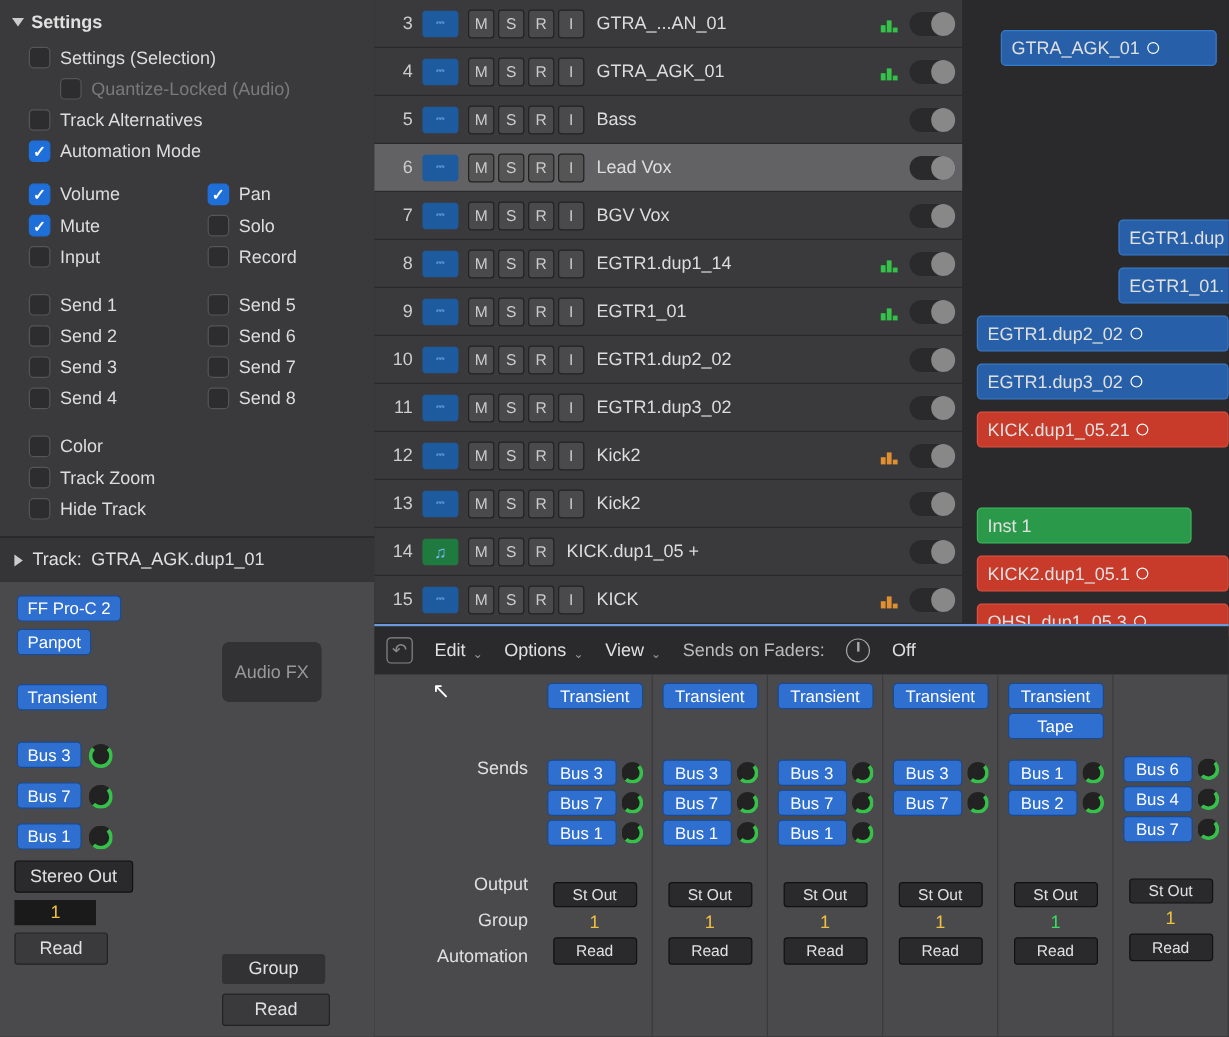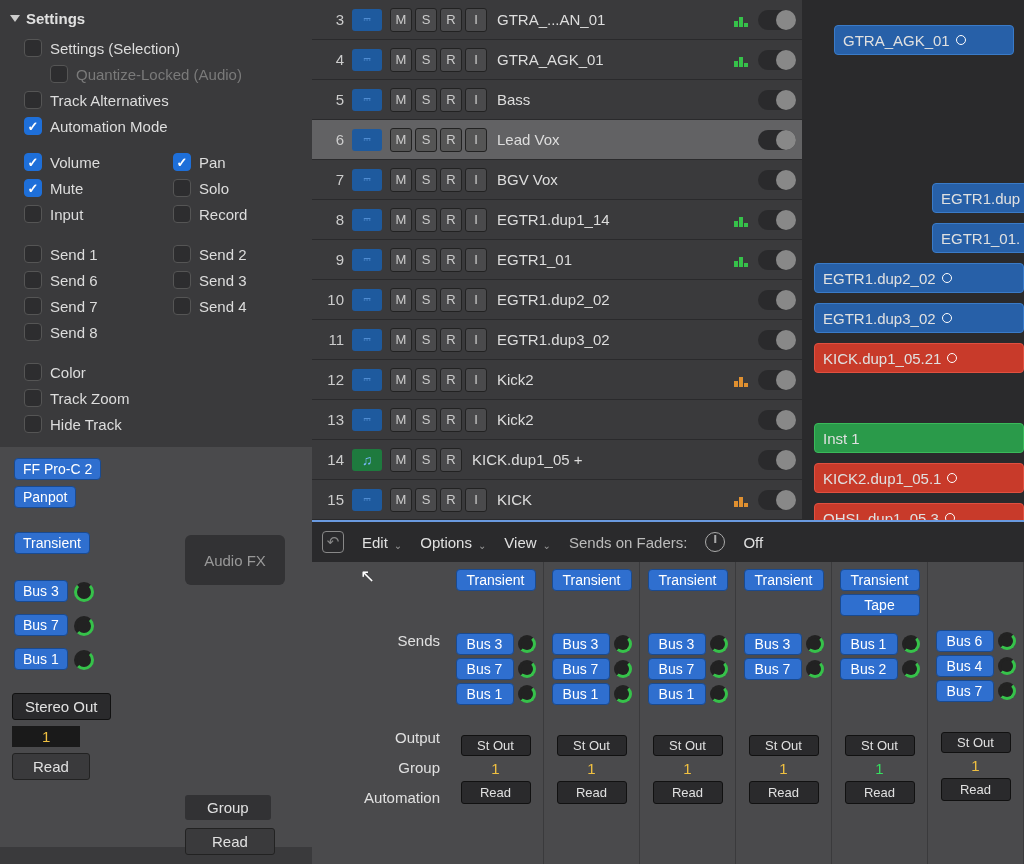--- a/index.html
+++ b/index.html
@@ -13,25 +13,25 @@
 .chk{width:18px;height:18px;border-radius:4px;background:#2d2d2f;border:1px solid #555;display:flex;align-items:center;justify-content:center;flex-shrink:0}
 .chk.on{background:#1e6fd9;border-color:#1e6fd9}
 .chk.on::after{content:"✓";color:#fff;font-size:13px;font-weight:700}
 .chk-lbl{color:#ddd}
 .chk-lbl.dim{color:#7a7a7a}
 .chk-grid{display:grid;grid-template-columns:1fr 1fr;column-gap:6px}
 .chk-grid .chk-row{padding-left:14px}
 .track-hdr{border-top:1px solid #222;padding:10px 12px;display:flex;align-items:center;gap:8px;background:#353537}
 .strip{padding:8px 12px;background:#4a4a4c;height:400px}
 .pill{display:inline-block;background:#2f6fcf;color:#fff;border-radius:4px;padding:2px 8px;margin:3px 2px;font-size:14px;border:1px solid #1a4a8f}
-.audiofx{position:absolute;left:185px;top:535px;width:100px;height:50px;background:#323234;border-radius:6px;display:flex;align-items:center;justify-content:center;color:#999}
+.audiofx{position:absolute;left:185px;top:535px;width:83px;height:50px;background:#323234;border-radius:6px;display:flex;align-items:center;justify-content:center;color:#999}
 .knob{display:inline-block;width:20px;height:20px;border-radius:50%;background:#222;border:3px solid #36c24a;border-top-color:#222;vertical-align:middle;margin-left:4px}
 .knob.half{border-color:#222;border-bottom-color:#36c24a;border-right-color:#36c24a}
 .strip-row{margin:6px 0}
-.stereo-out{background:#2a2a2c;border:1px solid #111;padding:4px 12px;border-radius:3px;display:inline-block;margin-top:14px}
+.stereo-out{background:#2a2a2c;border:1px solid #111;padding:4px 12px;border-radius:3px;display:inline-block;}
 .yellow-box{background:#1a1a1a;color:#f0c040;padding:2px 30px;display:inline-block;margin-top:6px;text-align:center}
 .read-btn{background:#3a3a3c;border:1px solid #222;padding:4px 20px;border-radius:3px;display:inline-block;margin-top:6px}
 .group-btn{position:absolute;left:185px;top:795px;background:#323234;padding:4px 22px;border-radius:3px}
 .read2{position:absolute;left:185px;top:828px;background:#3a3a3c;border:1px solid #222;padding:4px 26px;border-radius:3px}
 
 .tracks{position:absolute;left:312px;top:0;width:490px;height:520px;background:#3a3a3c}
 .trk{display:flex;align-items:center;height:40px;border-bottom:1px solid #2a2a2c;padding:0 6px}
 .trk.sel{background:#626264}
 .trk-num{width:26px;text-align:right;color:#ccc;margin-right:8px}
 .wave-icn{width:30px;height:22px;background:#1e5a9e;border-radius:3px;margin-right:8px;display:flex;align-items:center;justify-content:center;font-size:9px;color:#7ab8ff}
@@ -129,20 +129,24 @@
           <span class="chk-lbl">Record</span>
         </div>
       </div>
     <div class="chk-grid" id="settings-sends" style="margin-top:14px">
         <div class="chk-row">
           <span class="chk"></span>
           <span class="chk-lbl">Send 1</span>
         </div>
         <div class="chk-row">
           <span class="chk"></span>
+          <span class="chk-lbl">Send 5</span>
+        </div>
+        <div class="chk-row">
+          <span class="chk"></span>
           <span class="chk-lbl">Send 2</span>
         </div>
         <div class="chk-row">
           <span class="chk"></span>
           <span class="chk-lbl">Send 6</span>
         </div>
         <div class="chk-row">
           <span class="chk"></span>
           <span class="chk-lbl">Send 3</span>
         </div>
@@ -166,20 +170,25 @@
         </div>
         <div class="chk-row">
           <span class="chk"></span>
           <span class="chk-lbl">Track Zoom</span>
         </div>
         <div class="chk-row">
           <span class="chk"></span>
           <span class="chk-lbl">Hide Track</span>
         </div>
       </div>
+  </div>
+  <div class="track-hdr">
+    <span class="disclosure right"></span>
+    <span>Track:</span>
+    <span style="font-weight:400">GTRA_AGK.dup1_01</span>
   </div>
   <div class="strip">
     <div>
       <span class="pill">FF Pro-C 2</span><br>
       <span class="pill">Panpot</span>
     </div>
     <div style="margin-top:18px">
       <span class="pill">Transient</span>
     </div>
     <div style="margin-top:20px">
@@ -425,21 +434,21 @@
       <span class="loop"></span>
     </div>
     <div class="region blue" style="top: 303px; left: 12px; width: 210px;">
       <span>EGTR1.dup3_02</span>
       <span class="loop"></span>
     </div>
     <div class="region red" style="top: 343px; left: 12px; width: 210px;">
       <span>KICK.dup1_05.21</span>
       <span class="loop"></span>
     </div>
-    <div class="region green" style="top: 423px; left: 12px; width: 210px;">
+    <div class="region green" style="top: 423px; left: 12px; width: 179px;">
       <span>Inst 1</span>
     </div>
     <div class="region red" style="top: 463px; left: 12px; width: 210px;">
       <span>KICK2.dup1_05.1</span>
       <span class="loop"></span>
     </div>
     <div class="region red" style="top: 503px; left: 12px; width: 210px; text-align: right;">
       <span>OHSL.dup1_05.3</span>
       <span class="loop"></span>
     </div>

